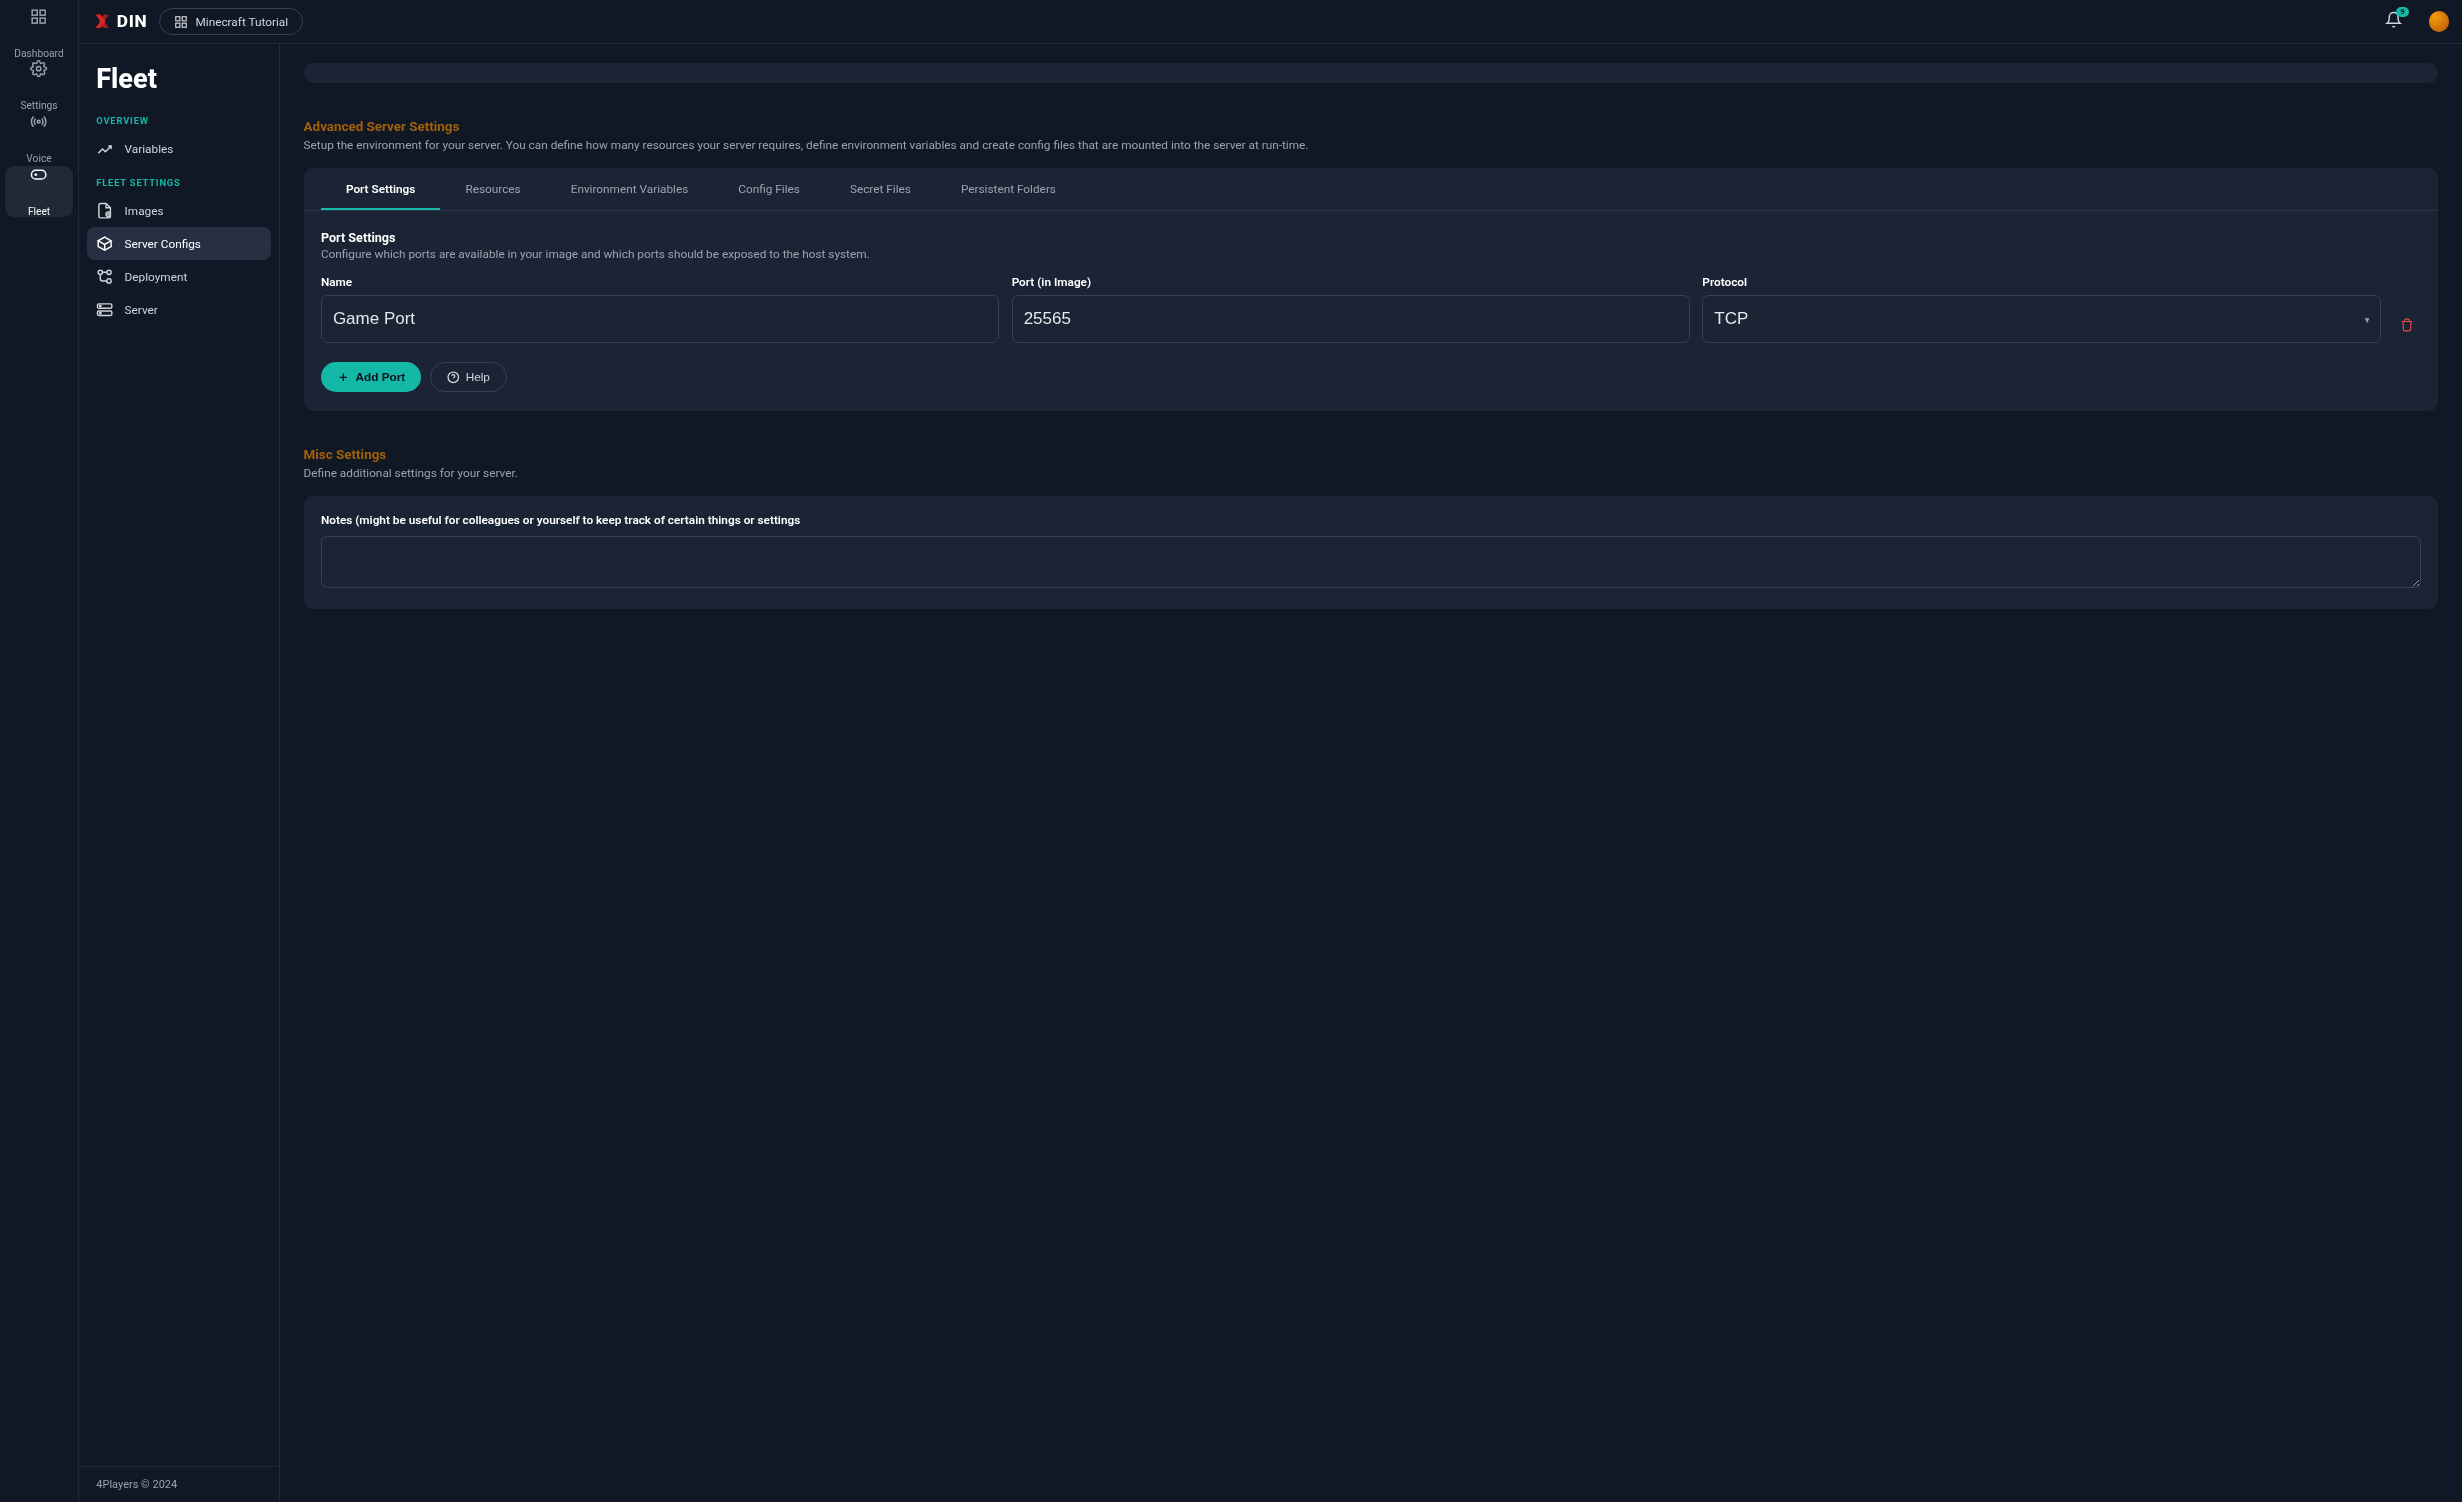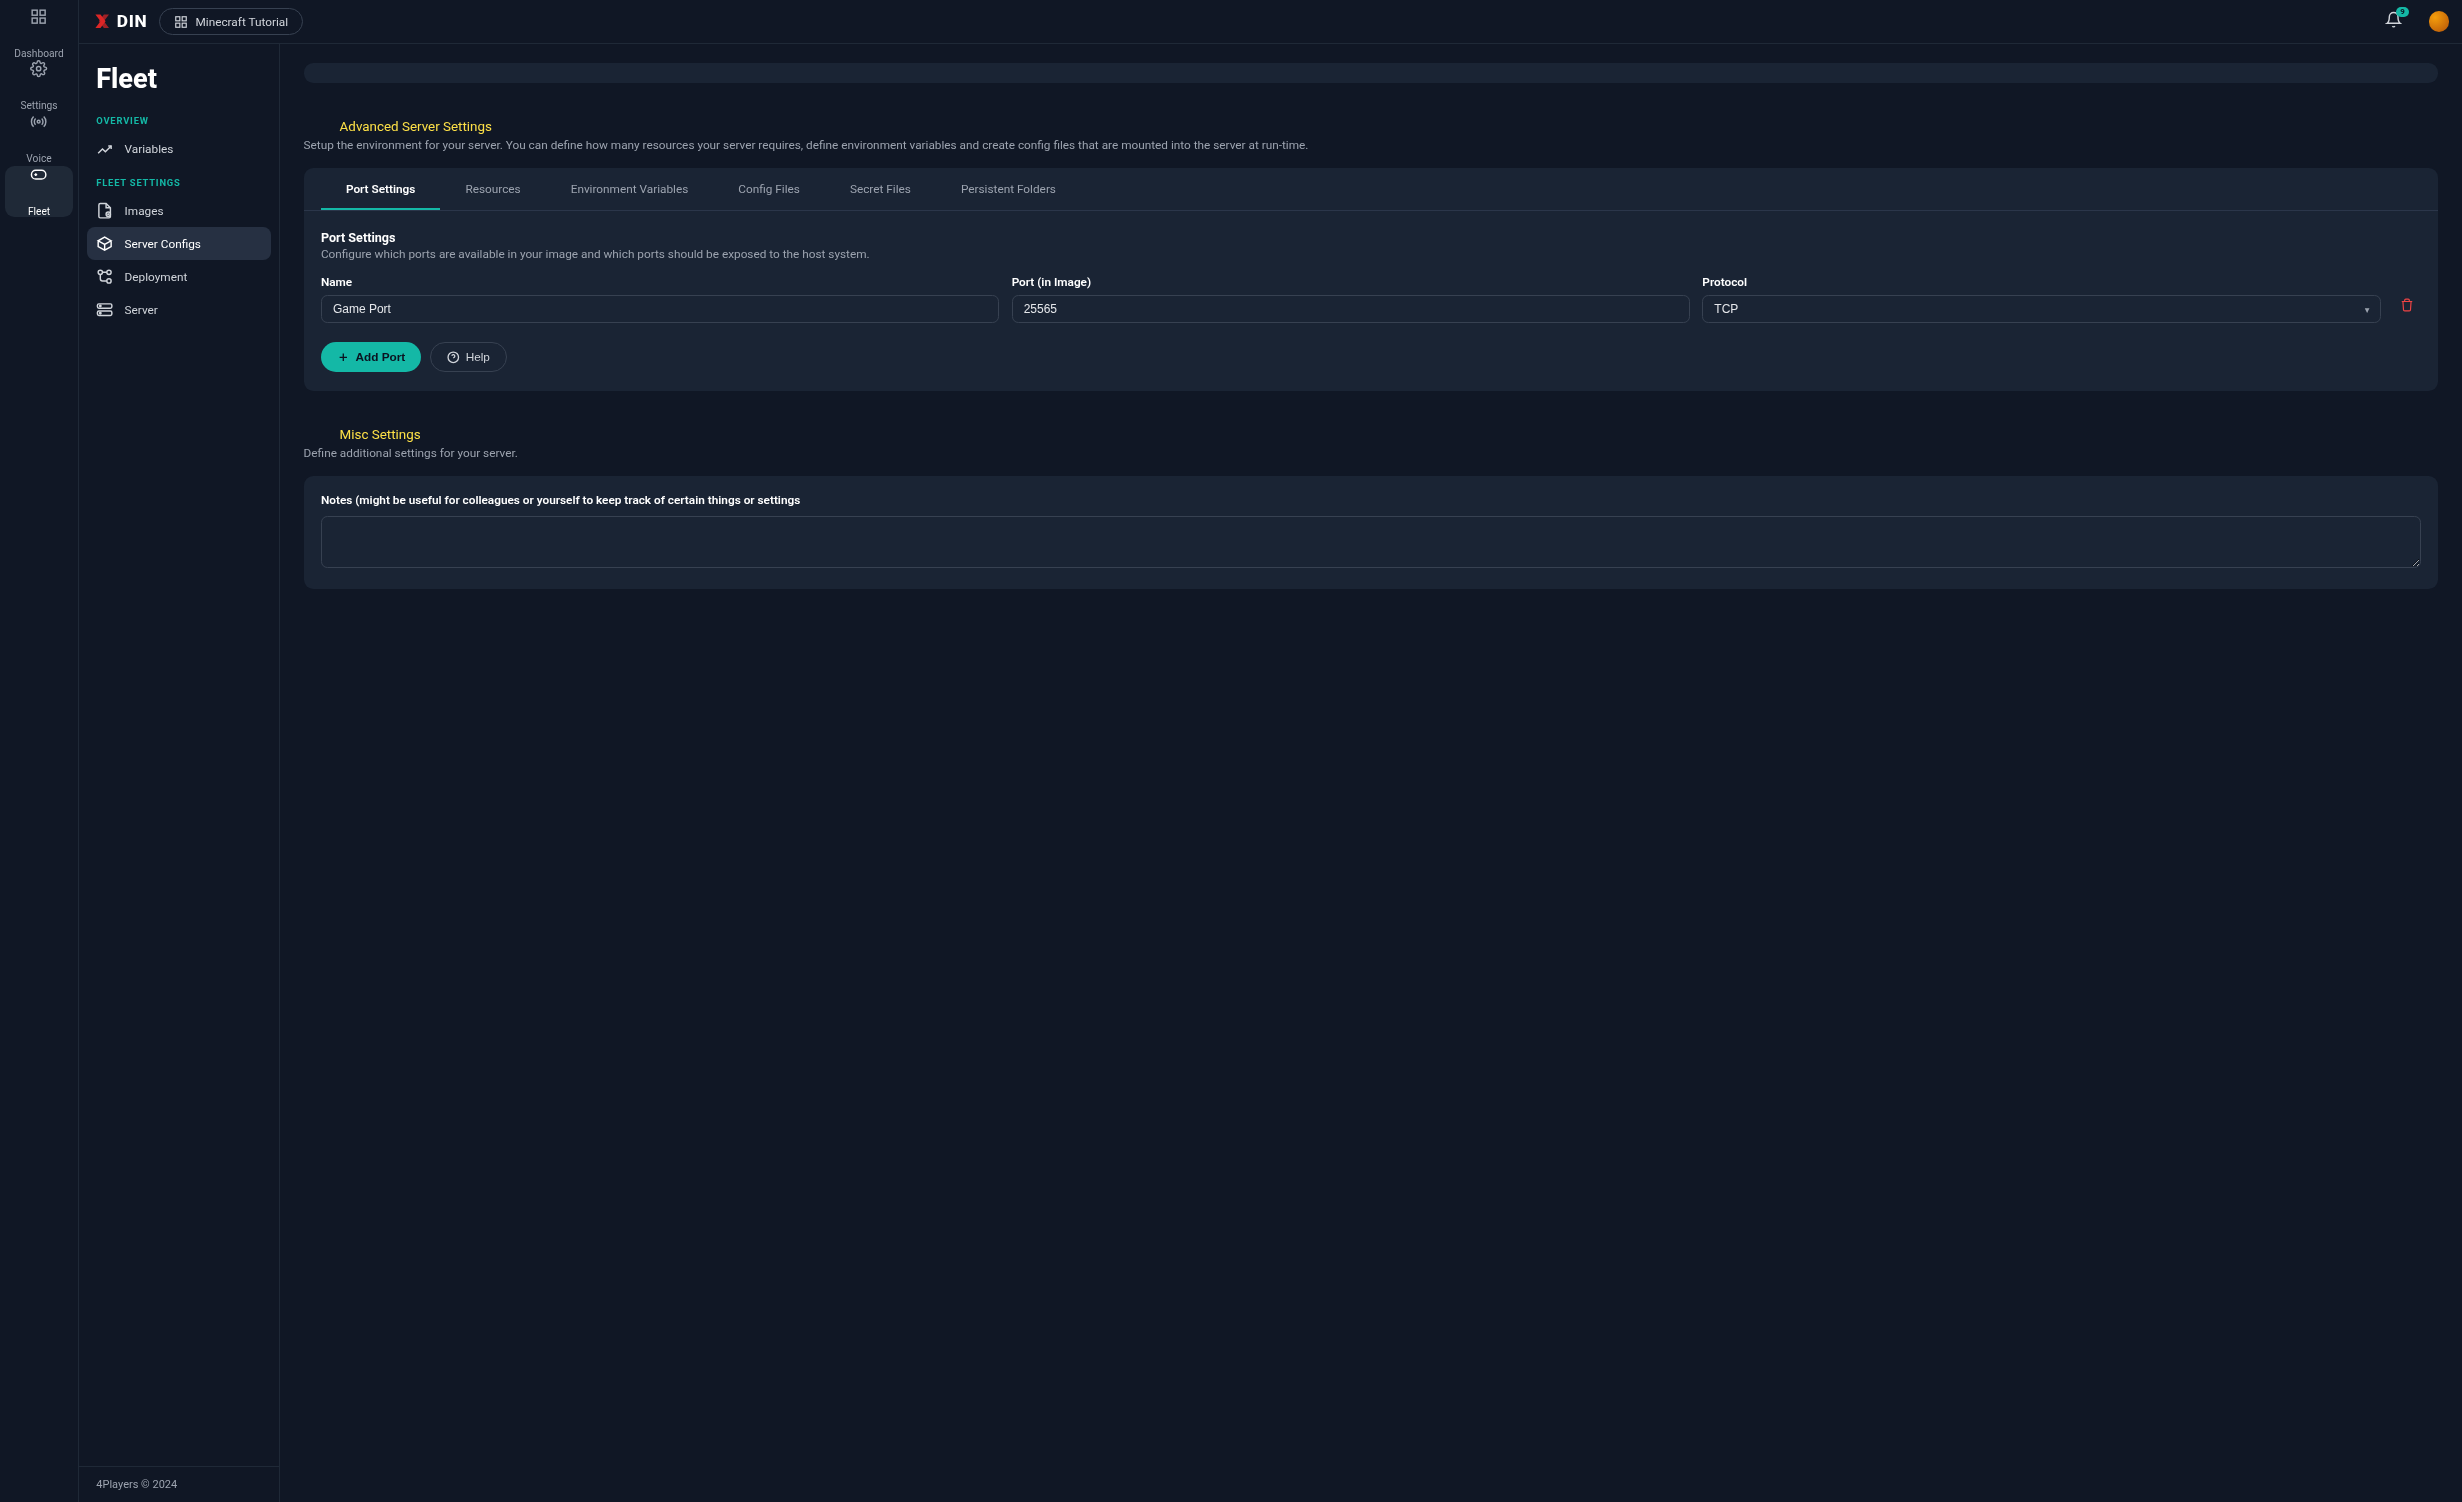--- a/index.html
+++ b/index.html
@@ -197,24 +197,23 @@
     .content::-webkit-scrollbar-track { background: #101725; }
     .content::-webkit-scrollbar-thumb { background: #374151; border-radius: 4.7px; }
     .stub-card {
       background: #1a2434;
       border-radius: 9.4px;
       height: 20.4px;
       margin-bottom: 36px;
     }
     .section-title {
       font-size: 13.4px;
-      font-weight: 400;
-      color: #fde047;
+      font-weight: 700;
+      color: #a16207;
       margin-bottom: 3.1px;
-      margin-left: 36px;
     }
     .section-desc {
       font-size: 11.8px;
       color: #9ca3af;
       line-height: 1.5;
       margin-bottom: 12.6px;
     }
     .card {
       background: #1a2434;
       border-radius: 9.4px;
@@ -252,22 +251,22 @@
       margin-bottom: 19px;
     }
     .form-col { flex: 1; display: flex; flex-direction: column; gap: 6.3px; }
     .form-label { font-size: 11.8px; color: #fff; font-weight: 600; }
     .input, .select {
       background: #1a2434;
       border: 0.8px solid #374151;
       border-radius: 6.3px;
       padding: 10px 11px;
       color: #e5e7eb;
-      font-size: 12px;
-      height: 28px;
+      font-size: 17px;
+      height: 48px;
       width: 100%;
       outline: none;
     }
     .select-wrap { position: relative; }
     .select-wrap::after {
       content: "▾";
       position: absolute;
       right: 11px;
       top: 50%;
       transform: translateY(-50%);

